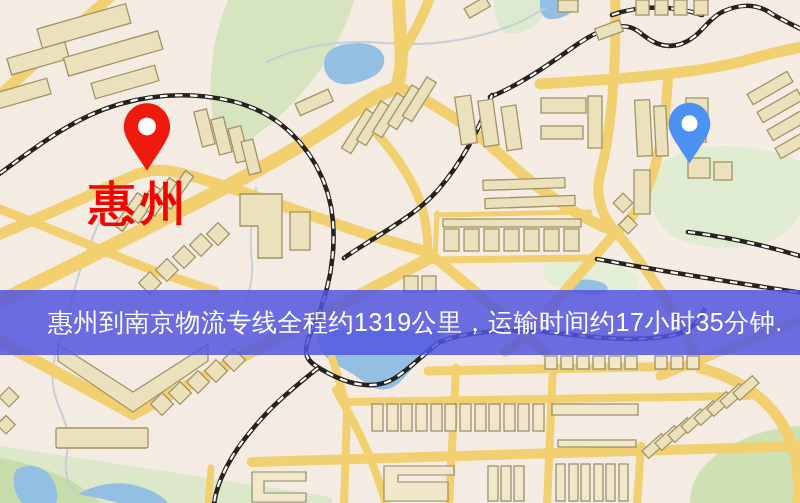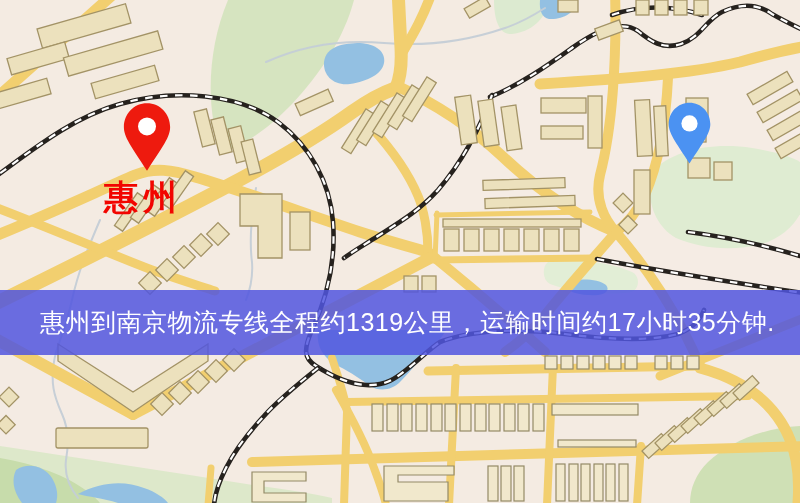--- a/index.html
+++ b/index.html
@@ -16,29 +16,29 @@
   .bld{fill:var(--building,#ece1bd);stroke:var(--building-stroke,#a39366);stroke-width:1.3;}
   .bld-lt{fill:#f1e8cc;stroke:#948a66;stroke-width:1.2;}
   
   .pin{position:absolute;}
   .pin svg{display:block;width:100%;height:100%;}
   .pin-red{left:122px;top:102px;width:50px;height:70px;}
   .pin-blue{left:667px;top:100px;width:45px;height:66px;}
   .pin-red .pin-body{fill:var(--origin-pin,#ee1a0e);}
   .pin-blue .pin-body{fill:var(--destination-pin,#4b92f2);}
   
-  .city-label{position:absolute;font-weight:700;font-size:34px;line-height:1;
-              letter-spacing:5px;white-space:nowrap;margin-left:15px;}
+  .city-label{position:absolute;font-weight:700;font-size:46px;line-height:1;
+              letter-spacing:5px;white-space:nowrap;}
   .city-label.origin{left:89px;top:180px;color:var(--origin-label,#f20500);}
   .city-label.destination{left:638px;top:179px;color:var(--destination-label,#1f14ea);}
   
   .banner{position:absolute;left:0;top:290px;width:800px;height:65px;
           background:var(--banner-bg,#5156dfd9);display:flex;align-items:center;}
   .banner span{color:var(--banner-text,#ffffff);font-size:25px;letter-spacing:.5px;
-               padding-left:40px;white-space:nowrap;}
+               padding-left:28px;white-space:nowrap;margin-left:20px;}
 </style>
 </head>
 <body>
 
 <div class="stage">
 
   <svg class="map" viewBox="0 0 800 503" xmlns="http://www.w3.org/2000/svg">
 
     <g>
       <rect x="0" y="0" width="800" height="503" fill="var(--map-bg,#f4ebe2)"></rect>

